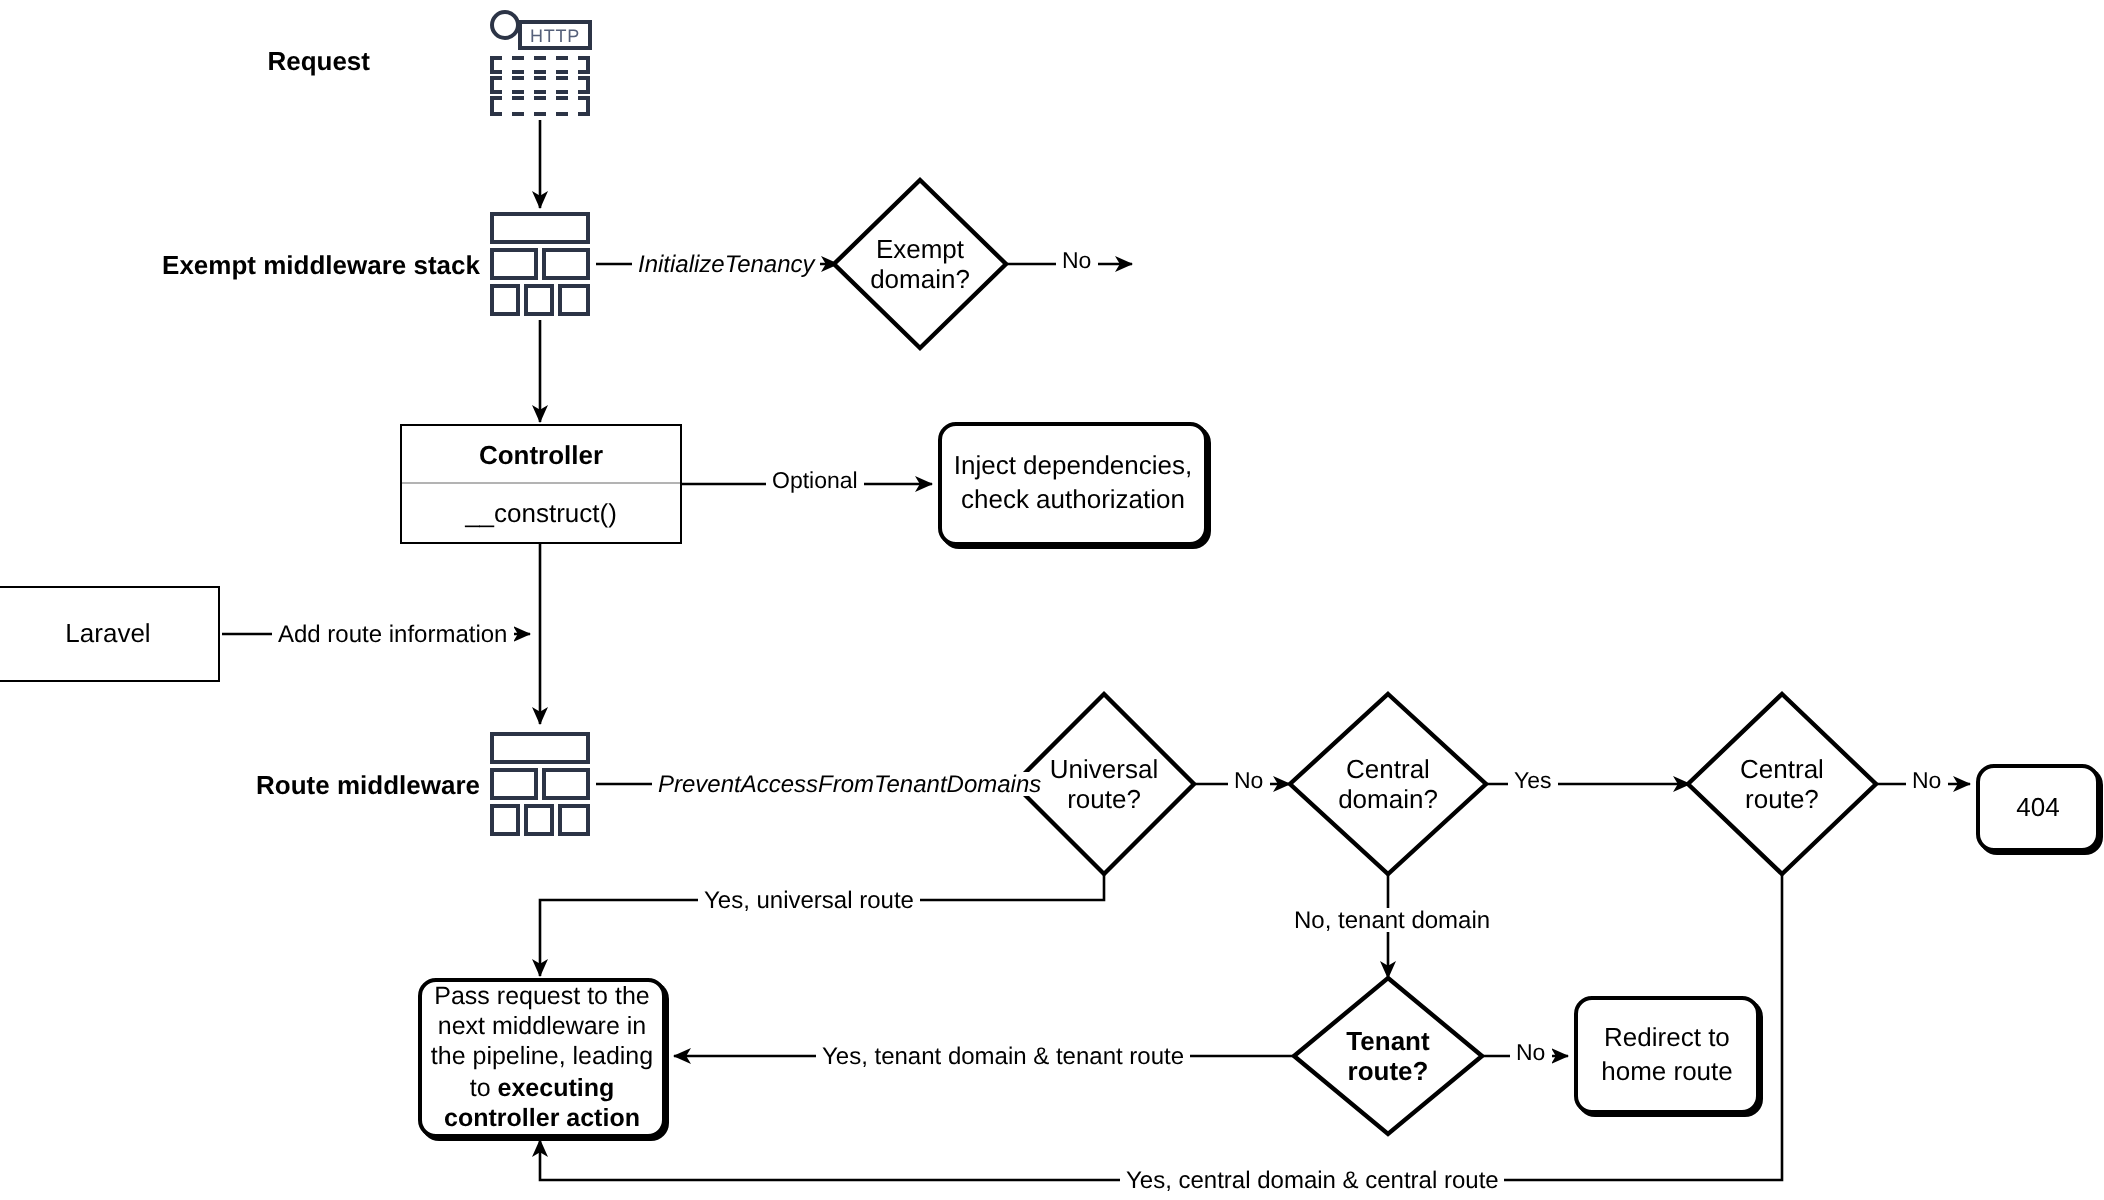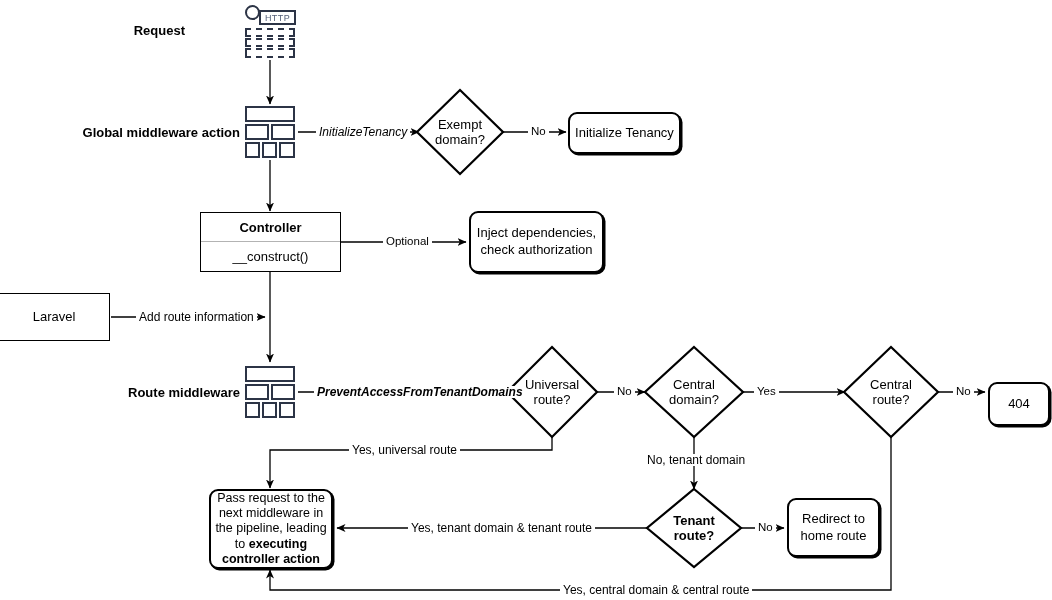--- a/index.html
+++ b/index.html
@@ -149,30 +149,27 @@
   <div class="caption" style="left:110px;top:23px;width:75px;">Request</div>
 
   <div class="stack" style="left:245px;top:106px;width:52px;height:52px;">
     <div class="brick" style="left:0px;top:0px;width:50px;height:16px;"></div>
     <div class="brick" style="left:0px;top:18px;width:24px;height:16px;"></div>
     <div class="brick" style="left:26px;top:18px;width:24px;height:16px;"></div>
     <div class="brick" style="left:0px;top:36px;width:15px;height:16px;"></div>
     <div class="brick" style="left:17px;top:36px;width:15px;height:16px;"></div>
     <div class="brick" style="left:34px;top:36px;width:16px;height:16px;"></div>
   </div>
-  <div class="caption" style="left:60px;top:125px;width:180px;">Global middleware action</div>
+  <div class="caption" style="left:60px;top:125px;width:180px;">Exempt middleware stack</div>
 
   <div class="diamond" style="left:417px;top:90px;width:86px;height:84px;">
     <div class="dlabel">Exempt
 domain?</div>
   </div>
 
-  <div class="nodebox rounded" style="left:568px;top:112px;width:113px;height:42px;">
-    <span>Initialize Tenancy</span>
-  </div>
 
   <div class="nodebox uml" style="left:200px;top:212px;width:141px;height:60px;">
     <div class="uml-title">Controller</div>
     <div class="uml-body">__construct()</div>
   </div>
 
   <div class="nodebox rounded" style="left:469px;top:211px;width:135px;height:62px;white-space:pre-line;">
     <span>Inject dependencies,
 check authorization</span>
   </div>
@@ -220,21 +217,21 @@
   <div class="nodebox rounded" style="left:209px;top:489px;width:124px;height:80px;padding:2px 2px;">
     <span style="font-size:12.5px;line-height:1.22;">
       <span class="txt-normal">Pass request to the next middleware in the pipeline, leading to </span><span class="txt-bold">executing controller action</span>
     </span>
   </div>
 
   <div class="elabel ital" style="left:316px;top:126px;">InitializeTenancy</div>
   <div class="elabel" style="left:528px;top:126px;">No</div>
   <div class="elabel" style="left:383px;top:236px;">Optional</div>
   <div class="elabel mid" style="left:136px;top:311px;">Add route information</div>
-  <div class="elabel ital" style="left:314px;top:386px;font-weight:bold;">PreventAccessFromTenantDomains</div>
+  <div class="elabel ital" style="left:326px;top:386px;">PreventAccessFromTenantDomains</div>
   <div class="elabel" style="left:614px;top:386px;">No</div>
   <div class="elabel" style="left:754px;top:386px;">Yes</div>
   <div class="elabel" style="left:953px;top:386px;">No</div>
   <div class="elabel mid" style="left:349px;top:444px;">Yes, universal route</div>
   <div class="elabel mid" style="left:644px;top:454px;">No, tenant domain</div>
   <div class="elabel" style="left:755px;top:522px;">No</div>
   <div class="elabel mid" style="left:408px;top:522px;">Yes, tenant domain &amp; tenant route</div>
   <div class="elabel mid" style="left:560px;top:584px;">Yes, central domain &amp; central route</div>
 
 </div>

